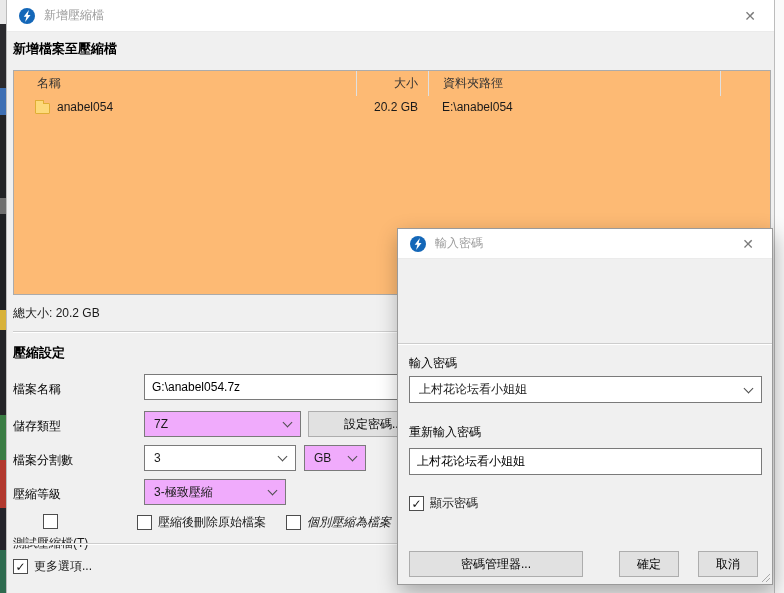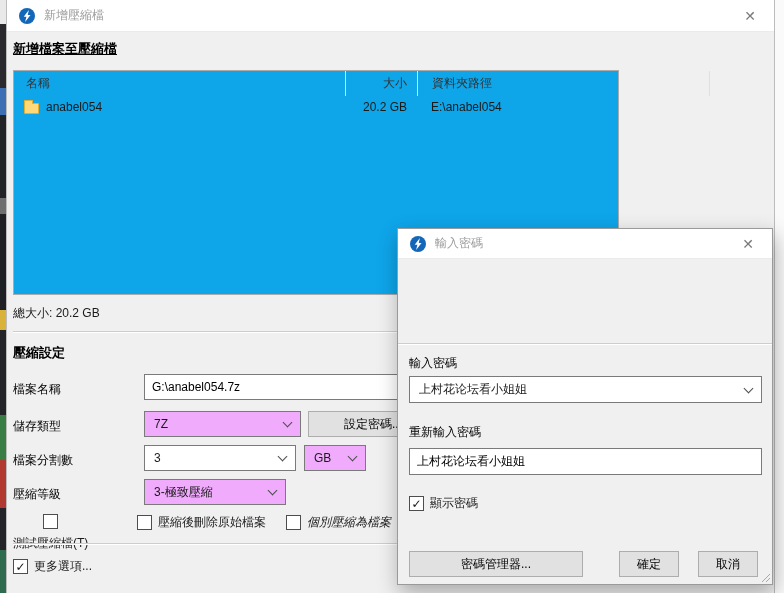--- a/index.html
+++ b/index.html
@@ -38,22 +38,22 @@
   }
   .titlebar .app-ico { width:16px; height:16px; flex:0 0 auto; }
   .titlebar .title { margin-left:9px; color:#9b9b9b; font-size:12px; }
   .close-x {
     margin-left:auto; color:#7a7a7a; font-size:14px; line-height:1;
     padding:4px 6px; cursor:pointer;
   }
   .section-h { position:absolute; left:6px; font-weight:bold; font-size:13px; color:#000; }
   
   .ftable {
-    position:absolute; left:6px; top:70px; width:606px; height:225px;
-    background:#0ea5e9; border:1px solid #ababab;
+    position:absolute; left:6px; top:70px; width:758px; height:225px;
+    background:#fdba74; border:1px solid #ababab;padding-left:11px;
   }
   .trow {
     display:grid; grid-template-columns:331px 72px 292px 1fr;
     align-items:center;
   }
   .thead { height:25px; color:#333; }
   .thead > div { height:25px; display:flex; align-items:center; }
   .col-name { padding-left:12px; }
   .col-size { justify-content:flex-end; padding-right:10px; }
   .thead .col-size, .thead .col-path { border-left:1px solid #e0e0e0; }
@@ -117,21 +117,21 @@
 
   <div class="titlebar">
     <svg class="app-ico" viewBox="0 0 16 16">
       <circle cx="8" cy="8" r="8" fill="#1467b8"></circle>
       <path d="M9.9 2.1 L4.7 8.7 H7.4 L6.1 13.9 L11.5 7.1 H8.7 Z" fill="#ffffff"></path>
     </svg>
     <span class="title">新增壓縮檔</span>
     <span class="close-x">✕</span>
   </div>
 
-  <div class="section-h" style="top:40px;text-decoration:underline;">新增檔案至壓縮檔</div>
+  <div class="section-h" style="top:40px;">新增檔案至壓縮檔</div>
 
   <div class="ftable">
     <div class="trow thead">
       <div class="col-name">名稱</div>
       <div class="col-size">大小</div>
       <div class="col-path">資料夾路徑</div>
       <div class="col-fill"></div>
     </div>
     <div class="trow tbodyrow">
       <div class="namecell">

